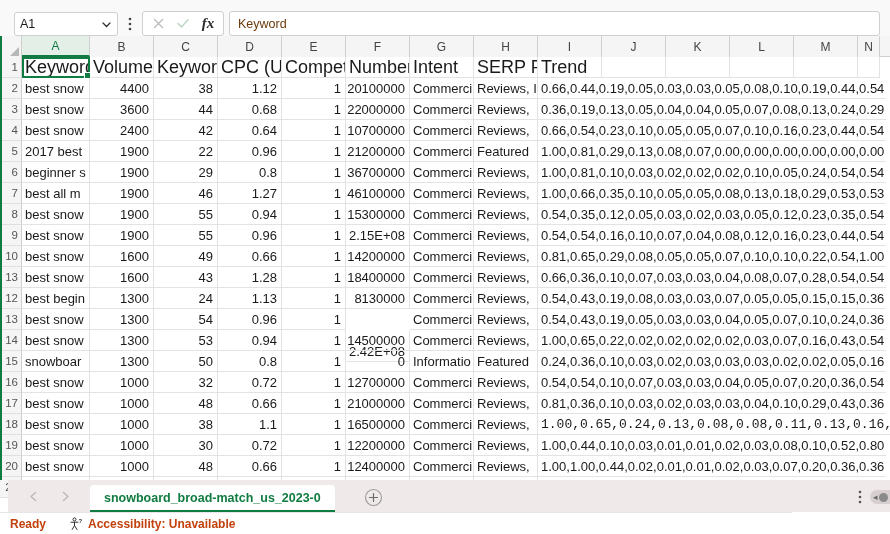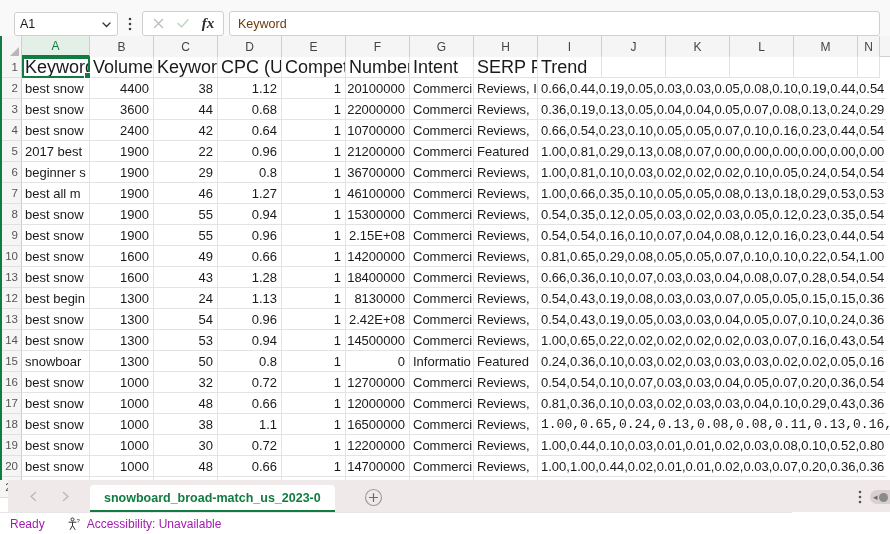--- a/index.html
+++ b/index.html
@@ -153,21 +153,21 @@
     overflow:hidden;
   }
   .hscroll-arrow { color:#6b6b6b; font-size:9px; margin-left:3px; }
   .hscroll-thumb { width:9px;height:9px;border-radius:50%;background:#8a8a8a; margin-left:1px; }
 
   
   .statusbar {
     position:absolute; left:0; top:512px; width:792px; height:22px;
     background:#ffffff; border-top:1px solid #e6e6e6;
     display:flex; align-items:center;
-    font-size:12px; color:#a21caf;
+    font-size:12px; color:#c2410c;font-weight:bold;
   }
   .status-ready { margin-left:10px; }
   .status-acc { margin-left:22px; display:flex; align-items:flex-end; gap:5px; }
   .acc-icon { width:15px;height:15px; display:flex;align-items:center;justify-content:center; }
 
   
   .leftedge {
     position:absolute; left:0; top:36px; width:2px; height:444px;
     background:#107c41; z-index:7;
   }
@@ -390,21 +390,21 @@
             <div class="cell txt" style="flex-basis: 64px;">Reviews, </div>
             <div class="cell txt trend" style="flex-basis: 340px; border-right: none;">0.54,0.43,0.19,0.08,0.03,0.03,0.07,0.05,0.05,0.15,0.15,0.36</div>
           </div>
           <div class="row">
             <div class="rh">13</div>
             <div class="cell txt" style="flex-basis: 68px;">best snow</div>
             <div class="cell num" style="flex-basis: 64px;">1300</div>
             <div class="cell num" style="flex-basis: 64px;">54</div>
             <div class="cell num" style="flex-basis: 64px;">0.96</div>
             <div class="cell num" style="flex-basis: 64px;">1</div>
-            <div class="cell num" style="flex-basis: 64px;">2.42E+08</div>
+            <div class="cell num" style="flex-basis: 64px; margin-top: 32px;">2.42E+08</div>
             <div class="cell txt" style="flex-basis: 64px;">Commerci</div>
             <div class="cell txt" style="flex-basis: 64px;">Reviews, </div>
             <div class="cell txt trend" style="flex-basis: 340px; border-right: none;">0.54,0.43,0.19,0.05,0.03,0.03,0.04,0.05,0.07,0.10,0.24,0.36</div>
           </div>
           <div class="row">
             <div class="rh">14</div>
             <div class="cell txt" style="flex-basis: 68px;">best snow</div>
             <div class="cell num" style="flex-basis: 64px;">1300</div>
             <div class="cell num" style="flex-basis: 64px;">53</div>
             <div class="cell num" style="flex-basis: 64px;">0.94</div>
@@ -438,21 +438,21 @@
             <div class="cell txt" style="flex-basis: 64px;">Reviews, </div>
             <div class="cell txt trend" style="flex-basis: 340px; border-right: none;">0.54,0.54,0.10,0.07,0.03,0.03,0.04,0.05,0.07,0.20,0.36,0.54</div>
           </div>
           <div class="row">
             <div class="rh">17</div>
             <div class="cell txt" style="flex-basis: 68px;">best snow</div>
             <div class="cell num" style="flex-basis: 64px;">1000</div>
             <div class="cell num" style="flex-basis: 64px;">48</div>
             <div class="cell num" style="flex-basis: 64px;">0.66</div>
             <div class="cell num" style="flex-basis: 64px;">1</div>
-            <div class="cell num" style="flex-basis: 64px;">12000000</div>
+            <div class="cell num" style="flex-basis: 64px;">21000000</div>
             <div class="cell txt" style="flex-basis: 64px;">Commerci</div>
             <div class="cell txt" style="flex-basis: 64px;">Reviews, </div>
             <div class="cell txt trend" style="flex-basis: 340px; border-right: none;">0.81,0.36,0.10,0.03,0.02,0.03,0.03,0.04,0.10,0.29,0.43,0.36</div>
           </div>
           <div class="row">
             <div class="rh">18</div>
             <div class="cell txt" style="flex-basis: 68px;">best snow</div>
             <div class="cell num" style="flex-basis: 64px;">1000</div>
             <div class="cell num" style="flex-basis: 64px;">38</div>
             <div class="cell num" style="flex-basis: 64px;">1.1</div>
@@ -474,21 +474,21 @@
             <div class="cell txt" style="flex-basis: 64px;">Reviews, </div>
             <div class="cell txt trend" style="flex-basis: 340px; border-right: none;">1.00,0.44,0.10,0.03,0.01,0.01,0.02,0.03,0.08,0.10,0.52,0.80</div>
           </div>
           <div class="row">
             <div class="rh">20</div>
             <div class="cell txt" style="flex-basis: 68px;">best snow</div>
             <div class="cell num" style="flex-basis: 64px;">1000</div>
             <div class="cell num" style="flex-basis: 64px;">48</div>
             <div class="cell num" style="flex-basis: 64px;">0.66</div>
             <div class="cell num" style="flex-basis: 64px;">1</div>
-            <div class="cell num" style="flex-basis: 64px;">14700000</div>
+            <div class="cell num" style="flex-basis: 64px;">12400000</div>
             <div class="cell txt" style="flex-basis: 64px;">Commerci</div>
             <div class="cell txt" style="flex-basis: 64px;">Reviews, </div>
             <div class="cell txt trend" style="flex-basis: 340px; border-right: none;">1.00,1.00,0.44,0.02,0.01,0.01,0.02,0.03,0.07,0.20,0.36,0.36</div>
           </div>
           <div class="row">
             <div class="rh">21</div>
             <div class="cell txt" style="flex-basis: 68px;">snowboar</div>
             <div class="cell num" style="flex-basis: 64px;">1000</div>
             <div class="cell num" style="flex-basis: 64px;">21</div>
             <div class="cell num" style="flex-basis: 64px;">0.8</div>

